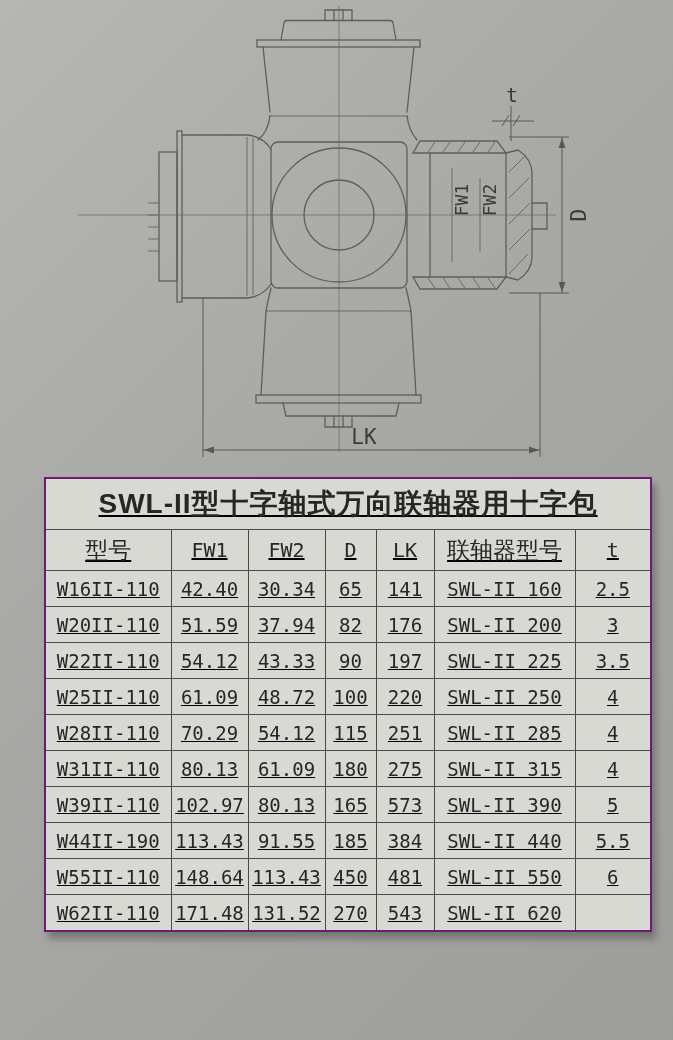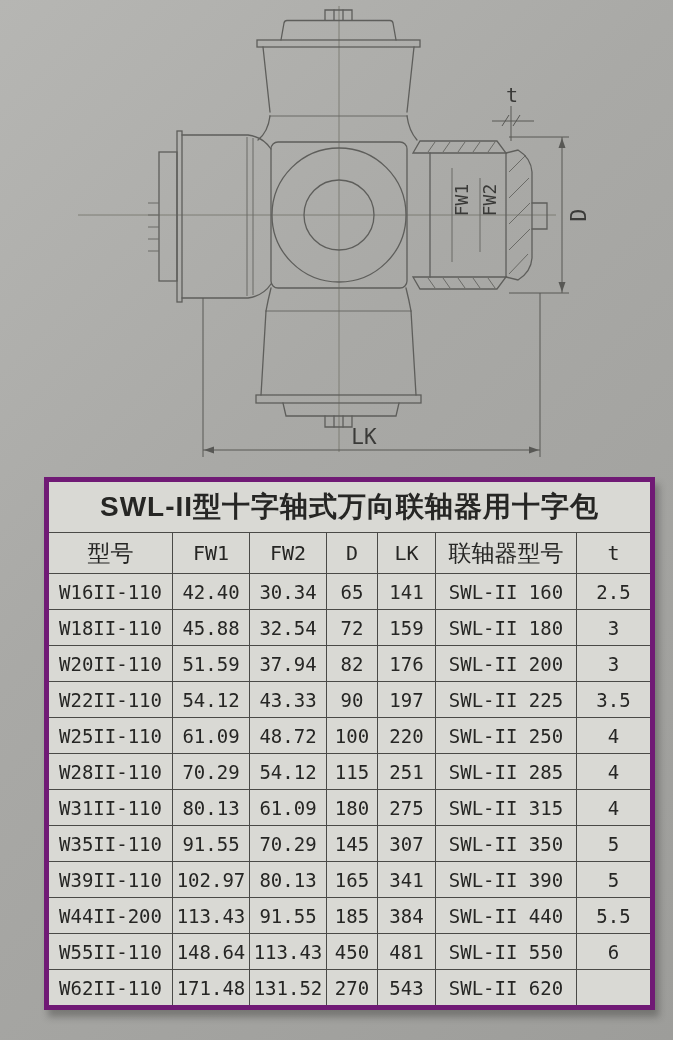--- a/index.html
+++ b/index.html
@@ -18,21 +18,21 @@
   table{
     position:absolute;left:44px;top:477px;width:606px;
     border-collapse:collapse;table-layout:fixed;
     box-shadow:4px 7px 7px rgba(40,40,38,0.35);
   }
   td,th{
     background:#d9d9d4;border:1px solid #4a4a47;
     text-align:center;vertical-align:middle;
     color:#262624;overflow:hidden;white-space:nowrap;
   }
-  table{border:5px solid #701a75;}
+  table{border:2px solid #701a75;text-decoration:underline;}
   tr.title-row td{
     height:48px;font-size:28px;font-weight:bold;letter-spacing:1px;
     font-family:"Liberation Sans","DejaVu Sans",sans-serif;
   }
   tr.header-row th{height:38px;font-size:23px;font-weight:normal;}
   tr.data-row td{height:33px;font-size:19px;font-family:"DejaVu Sans Mono",monospace;}
   tr.header-row th.latin{font-family:"DejaVu Sans Mono",monospace;font-size:20px;}
 </style>
 </head>
 <body>
@@ -181,29 +181,20 @@
       <tr class="data-row">
         <td>W16II-110</td>
         <td>42.40</td>
         <td>30.34</td>
         <td>65</td>
         <td>141</td>
         <td>SWL-II 160</td>
         <td>2.5</td>
       </tr>
       <tr class="data-row">
-        <td>W18II-110</td>
-        <td>45.88</td>
-        <td>32.54</td>
-        <td>72</td>
-        <td>159</td>
-        <td>SWL-II 180</td>
-        <td>3</td>
-      </tr>
-      <tr class="data-row">
         <td>W20II-110</td>
         <td>51.59</td>
         <td>37.94</td>
         <td>82</td>
         <td>176</td>
         <td>SWL-II 200</td>
         <td>3</td>
       </tr>
       <tr class="data-row">
         <td>W22II-110</td>
@@ -235,39 +226,30 @@
       <tr class="data-row">
         <td>W31II-110</td>
         <td>80.13</td>
         <td>61.09</td>
         <td>180</td>
         <td>275</td>
         <td>SWL-II 315</td>
         <td>4</td>
       </tr>
       <tr class="data-row">
-        <td>W35II-110</td>
-        <td>91.55</td>
-        <td>70.29</td>
-        <td>145</td>
-        <td>307</td>
-        <td>SWL-II 350</td>
-        <td>5</td>
-      </tr>
-      <tr class="data-row">
         <td>W39II-110</td>
         <td>102.97</td>
         <td>80.13</td>
         <td>165</td>
-        <td>341</td>
+        <td>573</td>
         <td>SWL-II 390</td>
         <td>5</td>
       </tr>
       <tr class="data-row">
-        <td>W44II-200</td>
+        <td>W44II-190</td>
         <td>113.43</td>
         <td>91.55</td>
         <td>185</td>
         <td>384</td>
         <td>SWL-II 440</td>
         <td>5.5</td>
       </tr>
       <tr class="data-row">
         <td>W55II-110</td>
         <td>148.64</td>

